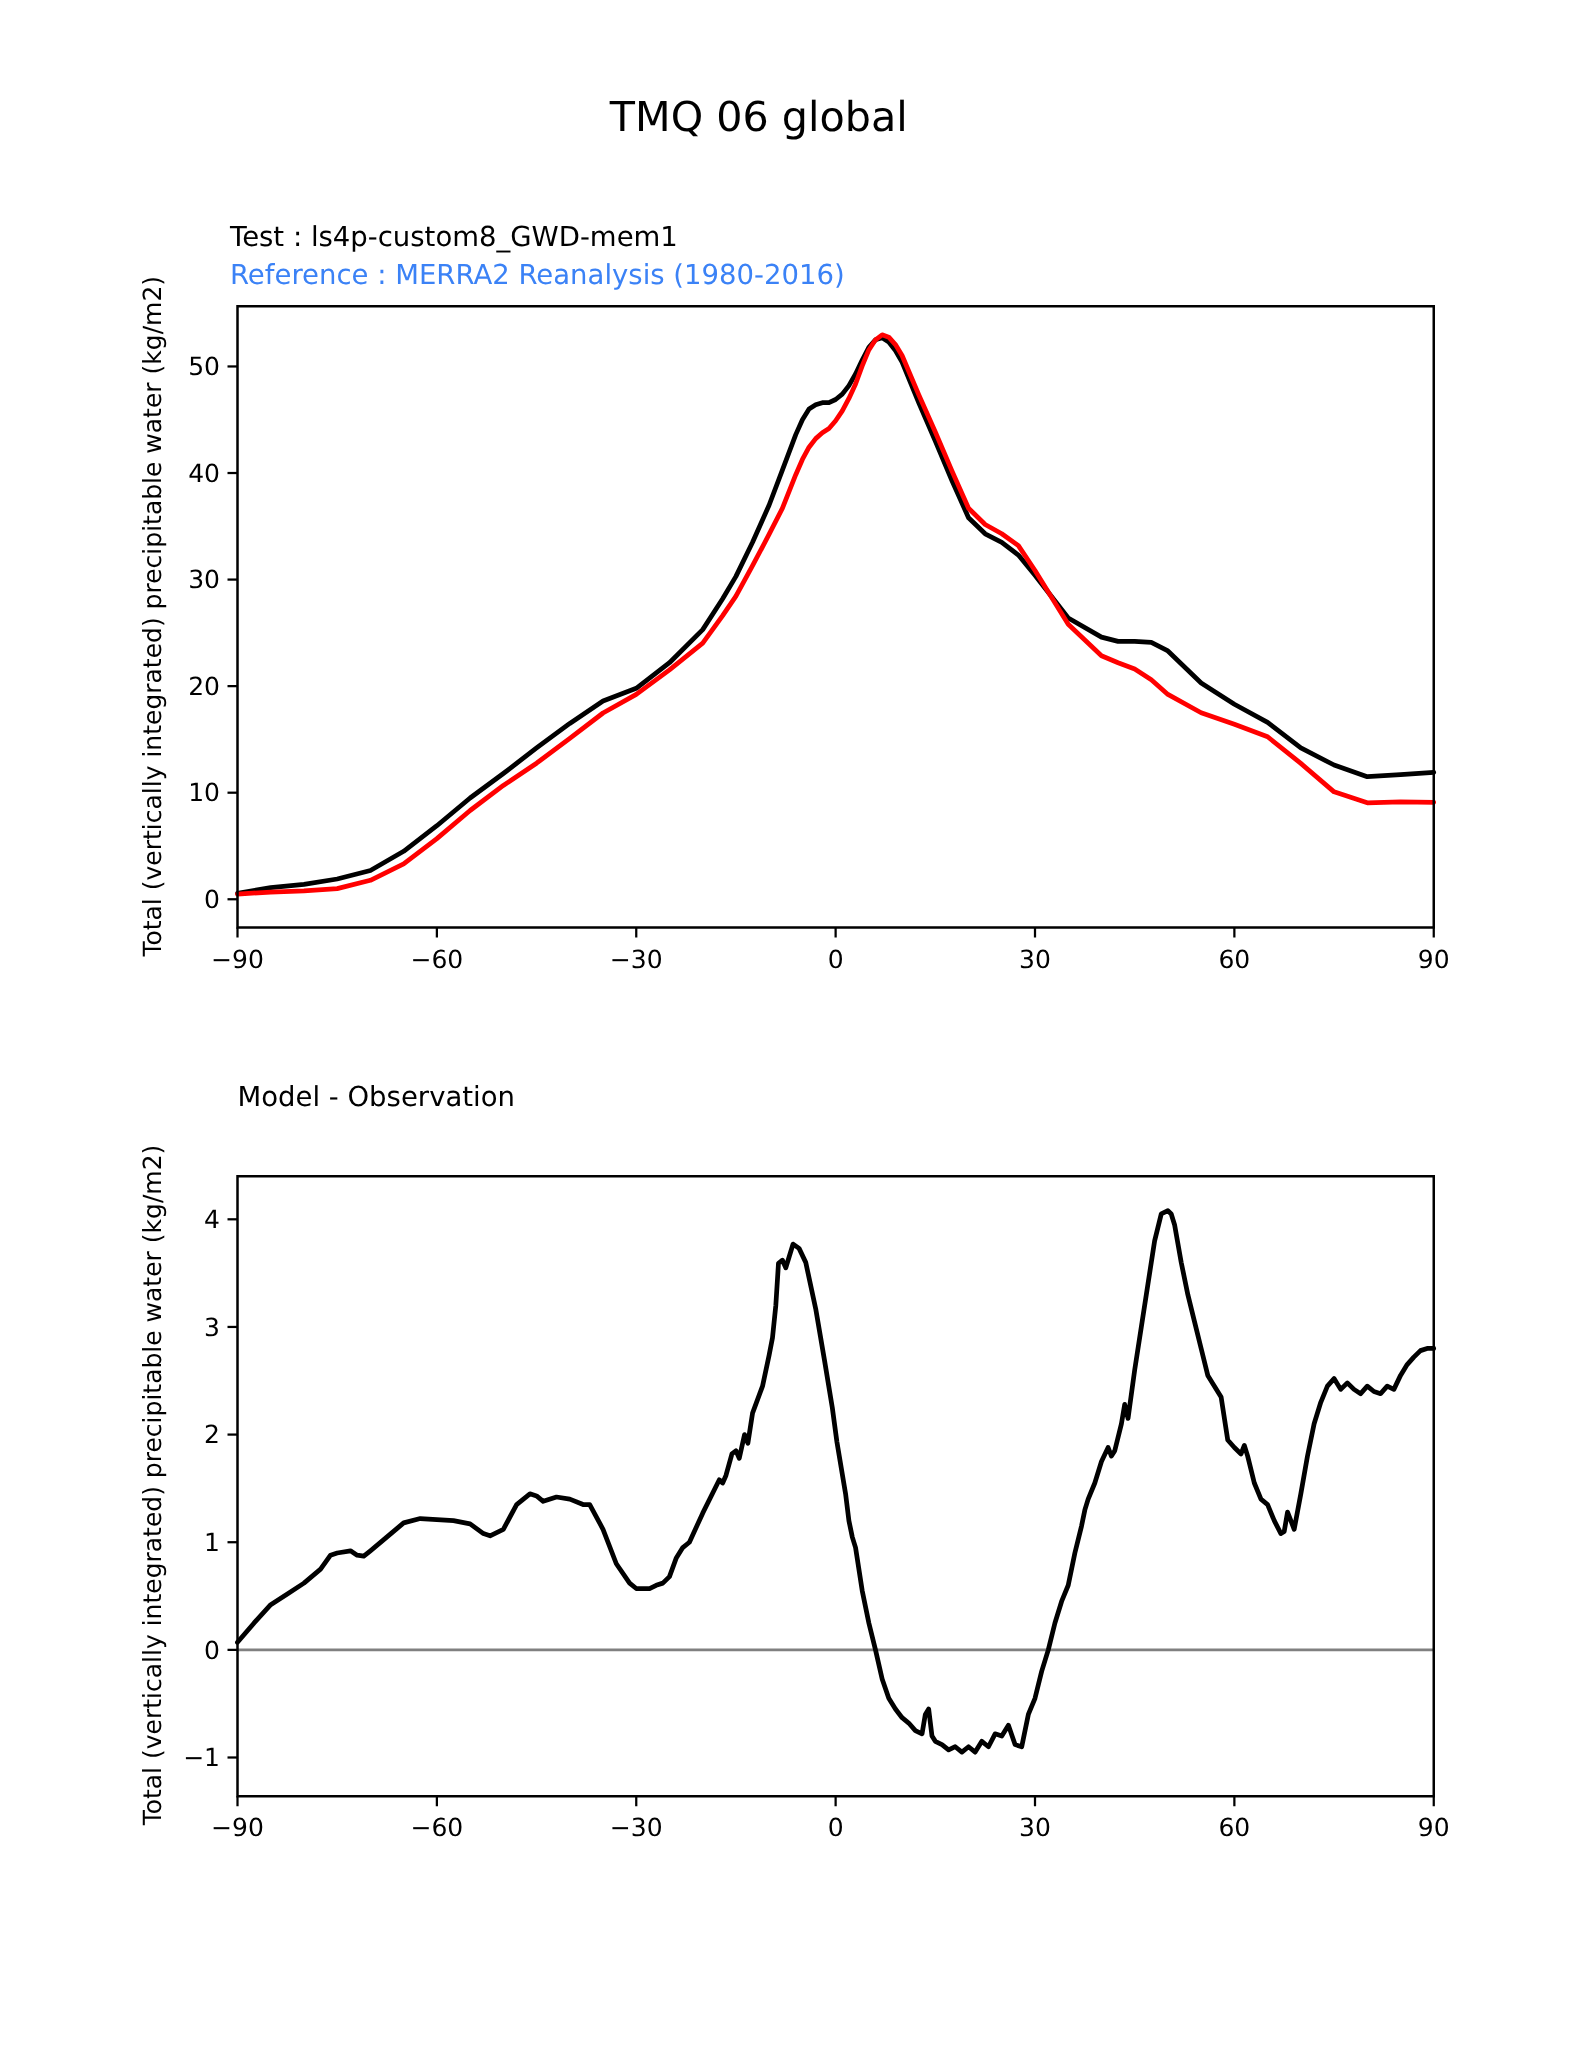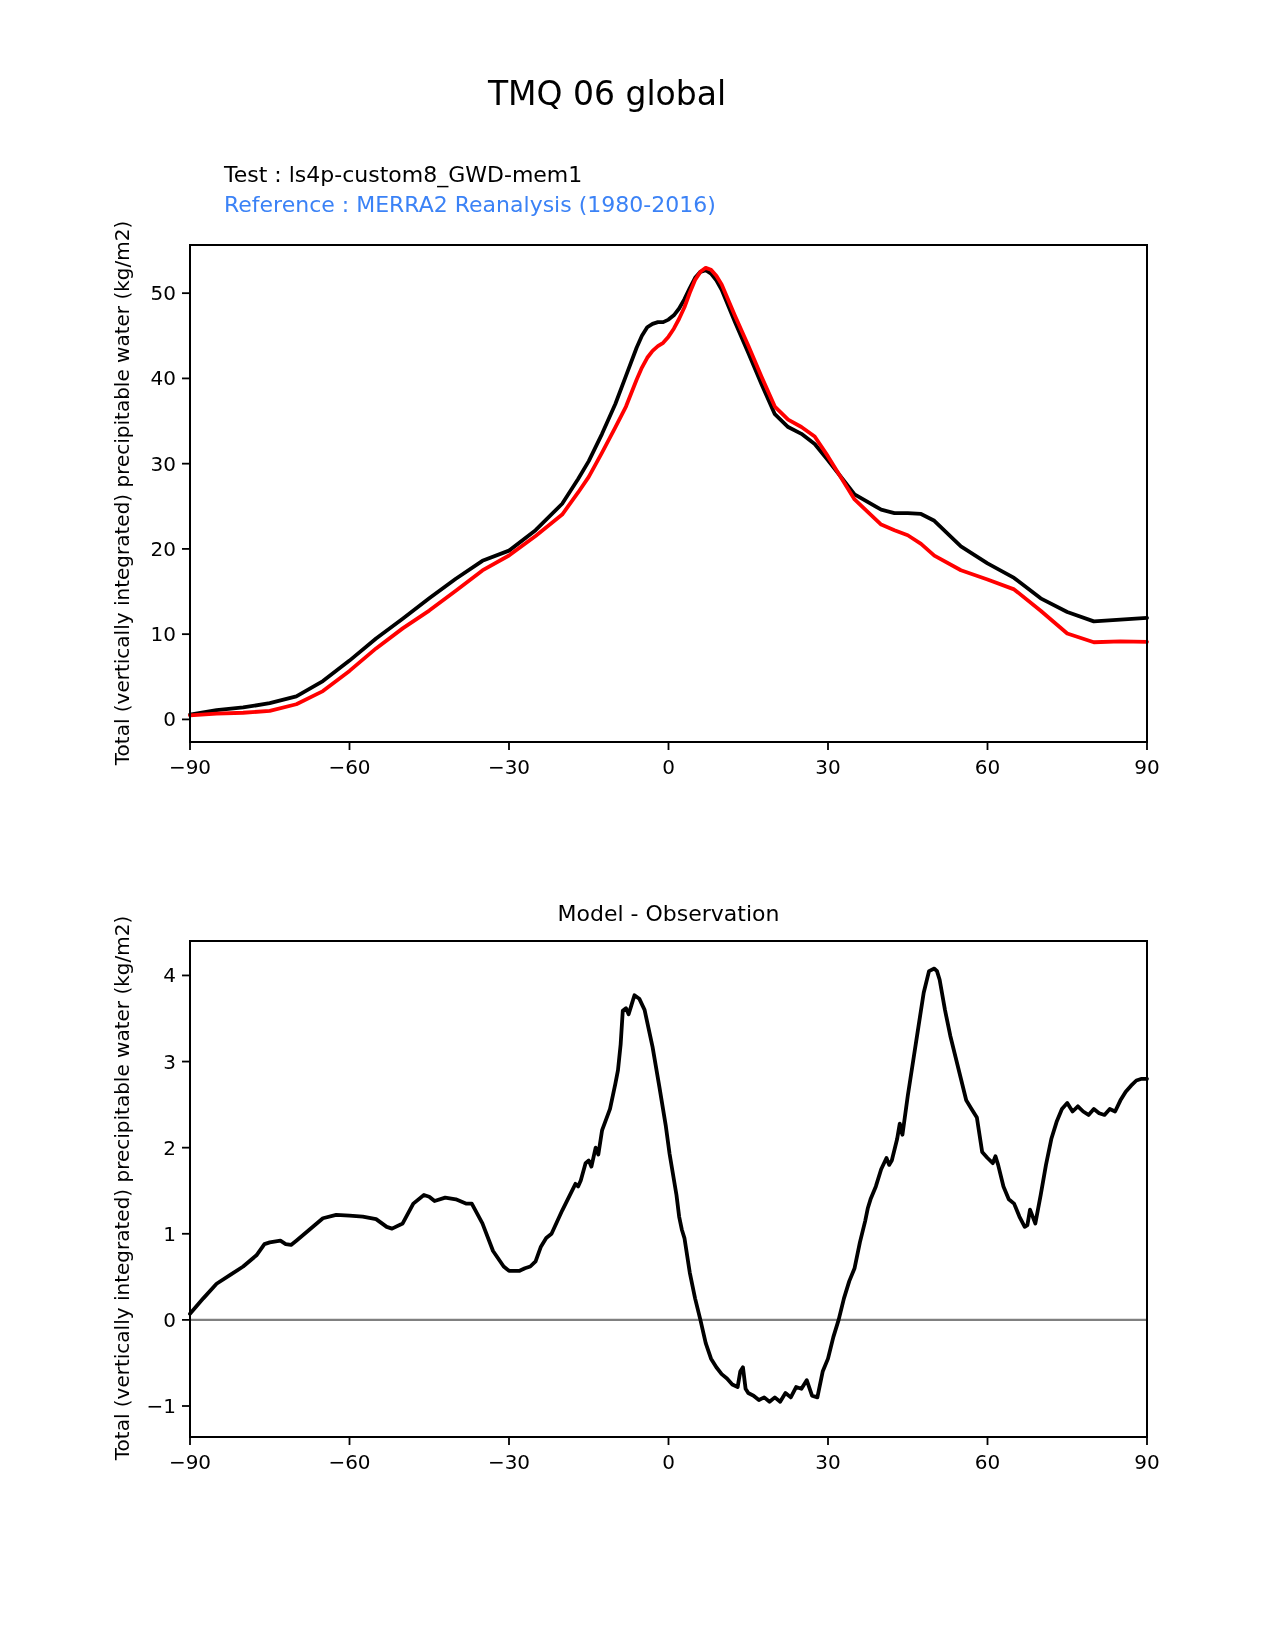--- a/index.html
+++ b/index.html
@@ -21,43 +21,41 @@
     top: 74px;
     left: 0;
     width: 1214px;
     text-align: center;
     font-size: 33px;
     color: #000000;
     white-space: nowrap;
   }
   .legend-block {
     position: absolute;
-    top: 160px;
+    top: 176px;
     left: 184px;
-    margin-left: 40px;
   }
   .legend-line {
     font-size: 22px;
     line-height: 30px;
     white-space: nowrap;
   }
   .ylabel {
     position: absolute;
     font-size: 20px;
     white-space: nowrap;
     transform: translate(-50%, -50%) rotate(-90deg);
   }
   #ylabel-top  { left: 122px; top: 493px; }
   #ylabel-bot  { left: 122px; top: 1188px; }
   .subplot-title {
     position: absolute;
-    top: 901px;
+    top: 866px;
     left: 190px;
     width: 957px;
-    text-align: center;
     font-size: 22px;
     white-space: nowrap;
   }
   #plots {
     position: absolute;
     left: 0;
     top: 0;
   }
   #plots text {
     font-family: "DejaVu Sans", "Liberation Sans", sans-serif;

